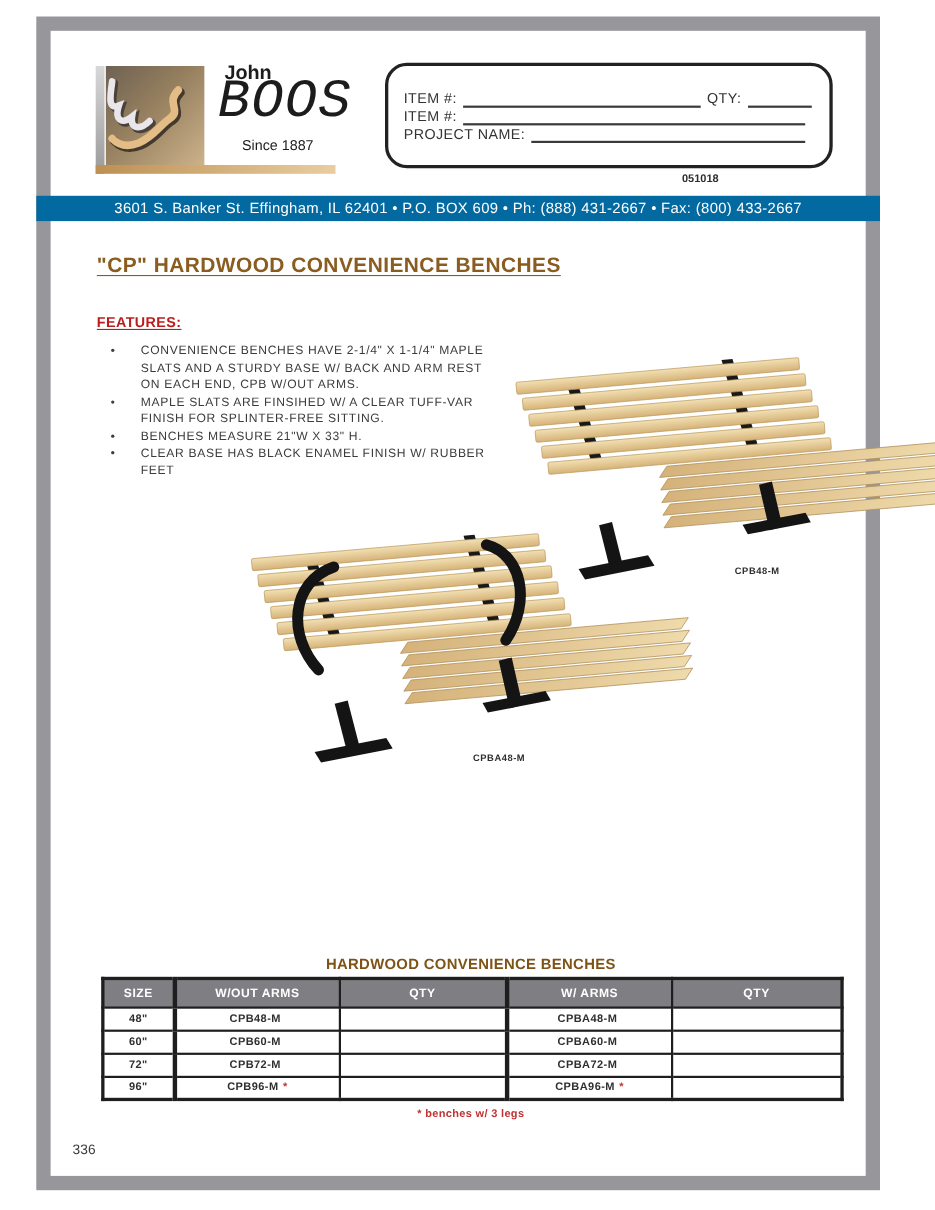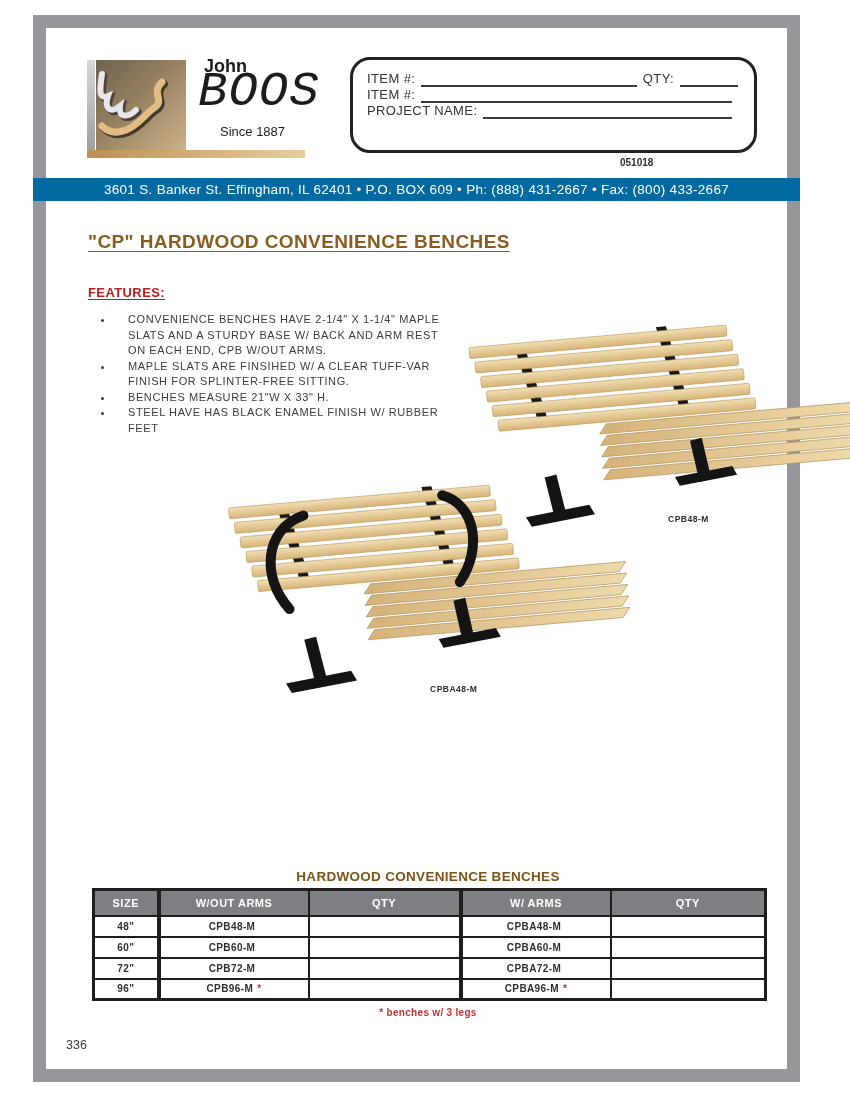--- a/index.html
+++ b/index.html
@@ -18,21 +18,21 @@
                    background:linear-gradient(90deg,#bd9053 0%,#e9cda0 100%); }
   .logo-square { position:absolute; left:96px; top:60px; width:90px; height:90px; }
   .brand-john  { position:absolute; left:204px; top:56px; font-size:18px; font-weight:bold; color:#1c1c1c; }
   .brand-boos  { position:absolute; left:198px; top:64px; font-family:Liberation Mono, monospace;
                  font-style:italic; font-size:49px; color:#1c1c1c; letter-spacing:1px; }
   .brand-since { position:absolute; left:204px; top:124px; font-size:13px; color:#1c1c1c;margin-left:16px; }
 
   
   .order-box { position:absolute; left:350px; top:57px; width:407px; height:96px;
                border:3px solid #222; border-radius:20px; padding:11px 16px 10px 14px;
-               display:flex; flex-direction:column; justify-content:flex-start; }
+               display:flex; flex-direction:column; justify-content:center; }
   .form-row { display:flex; align-items:flex-end; }
   .form-label { font-size:13px; color:#333; letter-spacing:.4px; white-space:nowrap; padding-bottom:1px; }
   .form-line  { border-bottom:2px solid #3a3a3a; height:14px; flex:1; margin:0 6px; }
   .form-line.short { flex:0 0 58px; margin-right:0; }
   .doc-number { position:absolute; left:620px; top:157px; width:138px; text-align:left;
                 font-size:10px; color:#2e2e2e; font-weight:bold; }
 
   
   .address-bar { position:absolute; left:33px; top:178px; width:767px; height:23px;
                  background:#0369a1; color:#ffffff; font-size:13.5px; letter-spacing:.3px;
@@ -117,21 +117,21 @@
   <div class="doc-number">051018</div>
 
   <div class="address-bar">3601 S. Banker St. Effingham, IL 62401   •   P.O. BOX 609   •   Ph: (888) 431-2667   •   Fax: (800) 433-2667</div>
 
   <div class="page-title">"CP" HARDWOOD CONVENIENCE BENCHES</div>
   <div class="features-heading">FEATURES:</div>
   <ul class="features-list">
     <li>CONVENIENCE BENCHES HAVE 2-1/4" X 1-1/4" MAPLE SLATS AND A STURDY BASE W/ BACK AND ARM REST ON EACH END, CPB W/OUT ARMS.</li>
     <li>MAPLE SLATS ARE FINSIHED W/ A CLEAR TUFF-VAR FINISH FOR SPLINTER-FREE SITTING.</li>
     <li>BENCHES MEASURE 21"W X 33" H.</li>
-    <li>STEEL HAVE HAS BLACK ENAMEL FINISH W/ RUBBER FEET</li>
+    <li>CLEAR BASE HAS BLACK ENAMEL FINISH W/ RUBBER FEET</li>
   </ul>
 
   <svg class="bench1" viewBox="0 0 318 212">
     <defs>
       <linearGradient id="wood1" x1="0" y1="0" x2="0" y2="1">
         <stop offset="0" stop-color="#f2e0b4"></stop>
           <stop offset="1" stop-color="#d6b378"></stop>
       </linearGradient>
       <linearGradient id="seat1" x1="0" y1="0" x2="1" y2="0">
         <stop offset="0" stop-color="#d5b27a"></stop>

